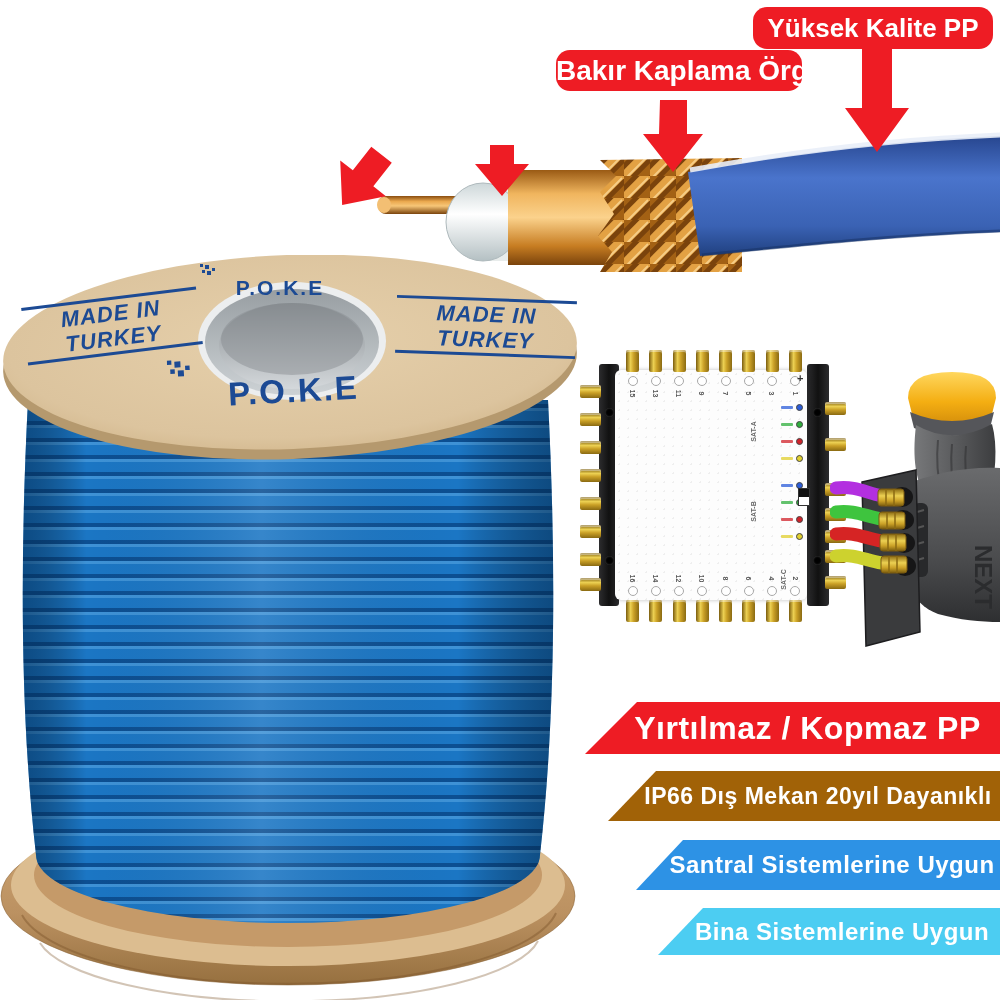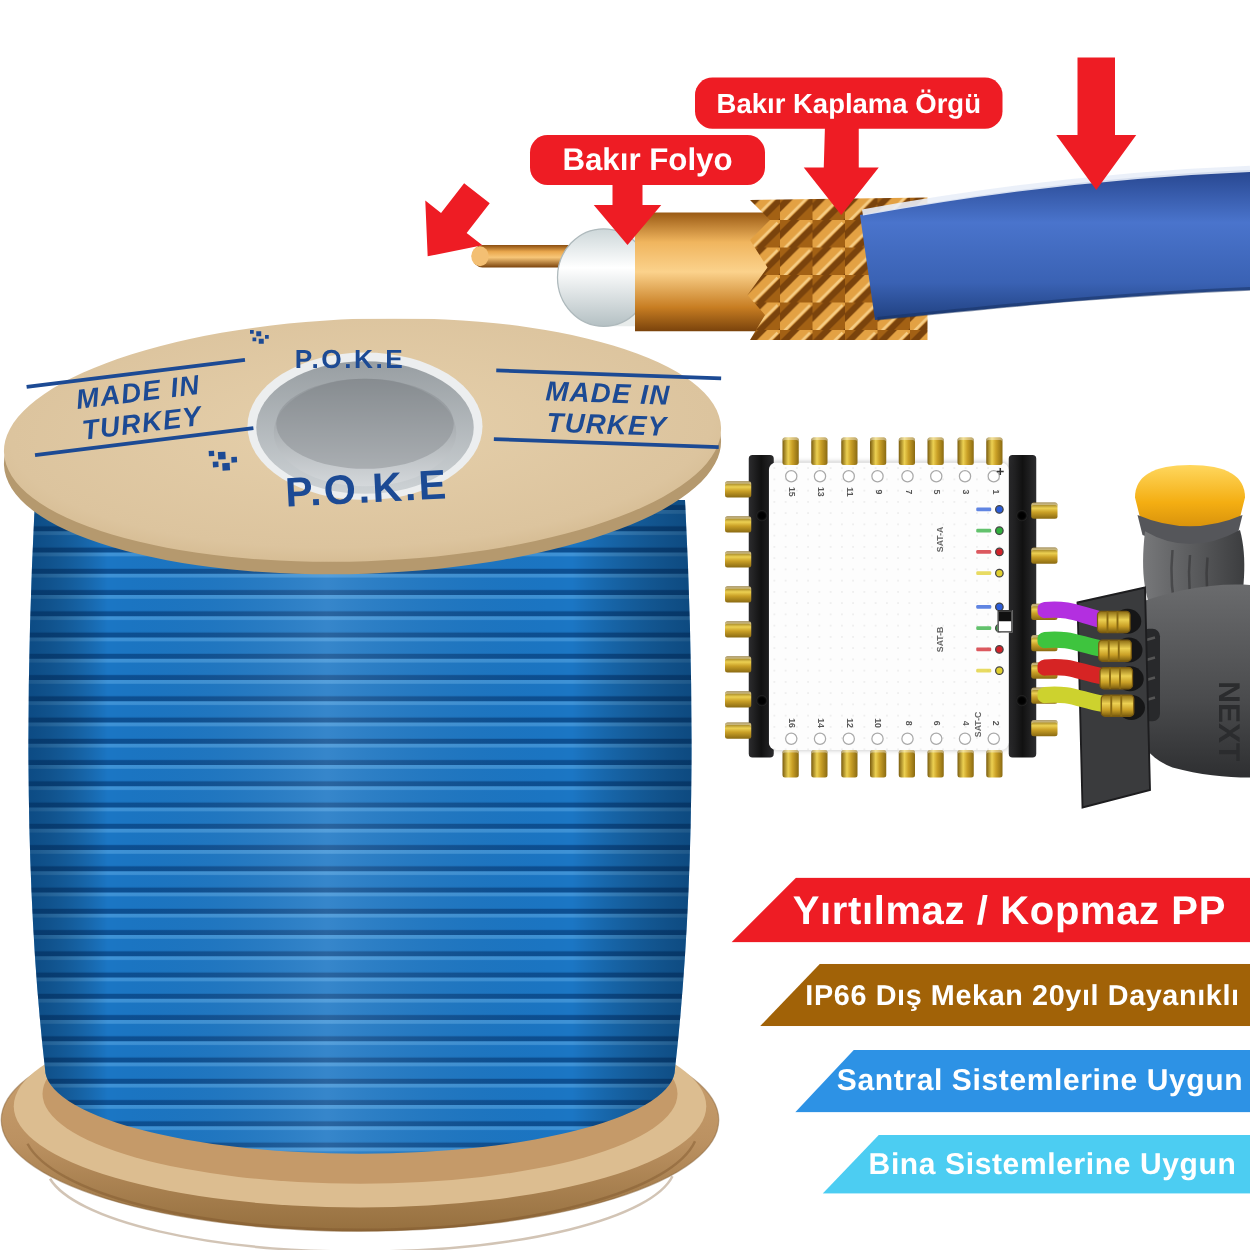--- a/index.html
+++ b/index.html
@@ -2,21 +2,21 @@
 <html><head>
 <meta charset="utf-8">
 <style>
   html,body{margin:0;padding:0;background:#fff;}
   #stage{position:relative;width:1000px;height:1000px;background:#ffffff;overflow:hidden;
          font-family:"Liberation Sans",sans-serif;}
   
   .pill{position:absolute;background:#ee1c24;color:#fff;font-weight:bold;text-align:center;
         border-radius:14px;white-space:nowrap;}
   #callout-jacket{left:753px;top:7px;width:240px;height:42px;line-height:42px;font-size:26px;}
-  #callout-braid{left:556px;top:62px;width:246px;height:41px;line-height:41px;font-size:22px;}
+  #callout-braid{left:556px;top:50px;width:246px;height:41px;line-height:41px;font-size:28px;}
   #callout-foil{left:424px;top:108px;width:188px;height:40px;line-height:40px;font-size:25px;}
   #callout-core{left:148px;top:134px;width:236px;height:47px;line-height:47px;font-size:28px;}
   
   .banner{position:absolute;right:0;color:#fff;font-weight:bold;text-align:center;
           letter-spacing:.5px;}
   #banner-1{top:702px;width:415px;height:52px;line-height:52px;font-size:32px;background:#ee1c24;
             clip-path:polygon(52px 0,100% 0,100% 100%,0 100%);padding-left:30px;box-sizing:border-box;}
   #banner-2{top:771px;width:392px;height:50px;line-height:50px;font-size:23px;background:#a16207;
             clip-path:polygon(48px 0,100% 0,100% 100%,0 100%);padding-left:28px;box-sizing:border-box;}
   #banner-3{top:840px;width:364px;height:50px;line-height:50px;font-size:24px;background:#2d92e5;
@@ -125,22 +125,22 @@
 
   <svg class="abs" style="left:0;top:0" width="1000" height="260" viewBox="0 0 1000 260">
     <path d="M862,46 L892,46 L892,108 L909,108 L877,152 L845,108 L862,108 Z" fill="#ee1c24"></path>
     <path d="M660,100 L687,100 L687,134 L703,134 L673,172 L643,134 L659,134 Z" fill="#ee1c24"></path>
     <path d="M490,145 L514,145 L514,164 L529,164 L502,196 L475,164 L490,164 Z" fill="#ee1c24"></path>
     <g transform="rotate(38 368 172)">
       <path d="M355,150 L381,150 L381,180 L397,180 L368,214 L339,180 L355,180 Z" fill="#ee1c24"></path>
     </g>
   </svg>
 
+  <div class="pill" id="callout-jacket">Yüksek Kalite PP</div>
   <div class="pill" id="callout-braid">Bakır Kaplama Örgü</div>
-  <div class="pill" id="callout-foil">Bakır Folyo</div>
 
   <svg class="abs" style="left:0;top:255px" width="590" height="745" viewBox="0 0 590 745">
     <defs>
       <pattern id="coil" width="40" height="17" patternUnits="userSpaceOnUse">
         <rect width="40" height="17" fill="#1b76c4"></rect>
         <rect width="40" height="3" fill="#3e92d6"></rect>
         <rect y="13" width="40" height="4" fill="#0c4f92"></rect>
       </pattern>
       <linearGradient id="sideShade" x1="0" y1="0" x2="1" y2="0">
         <stop offset="0" stop-color="#002850" stop-opacity=".55"></stop>

